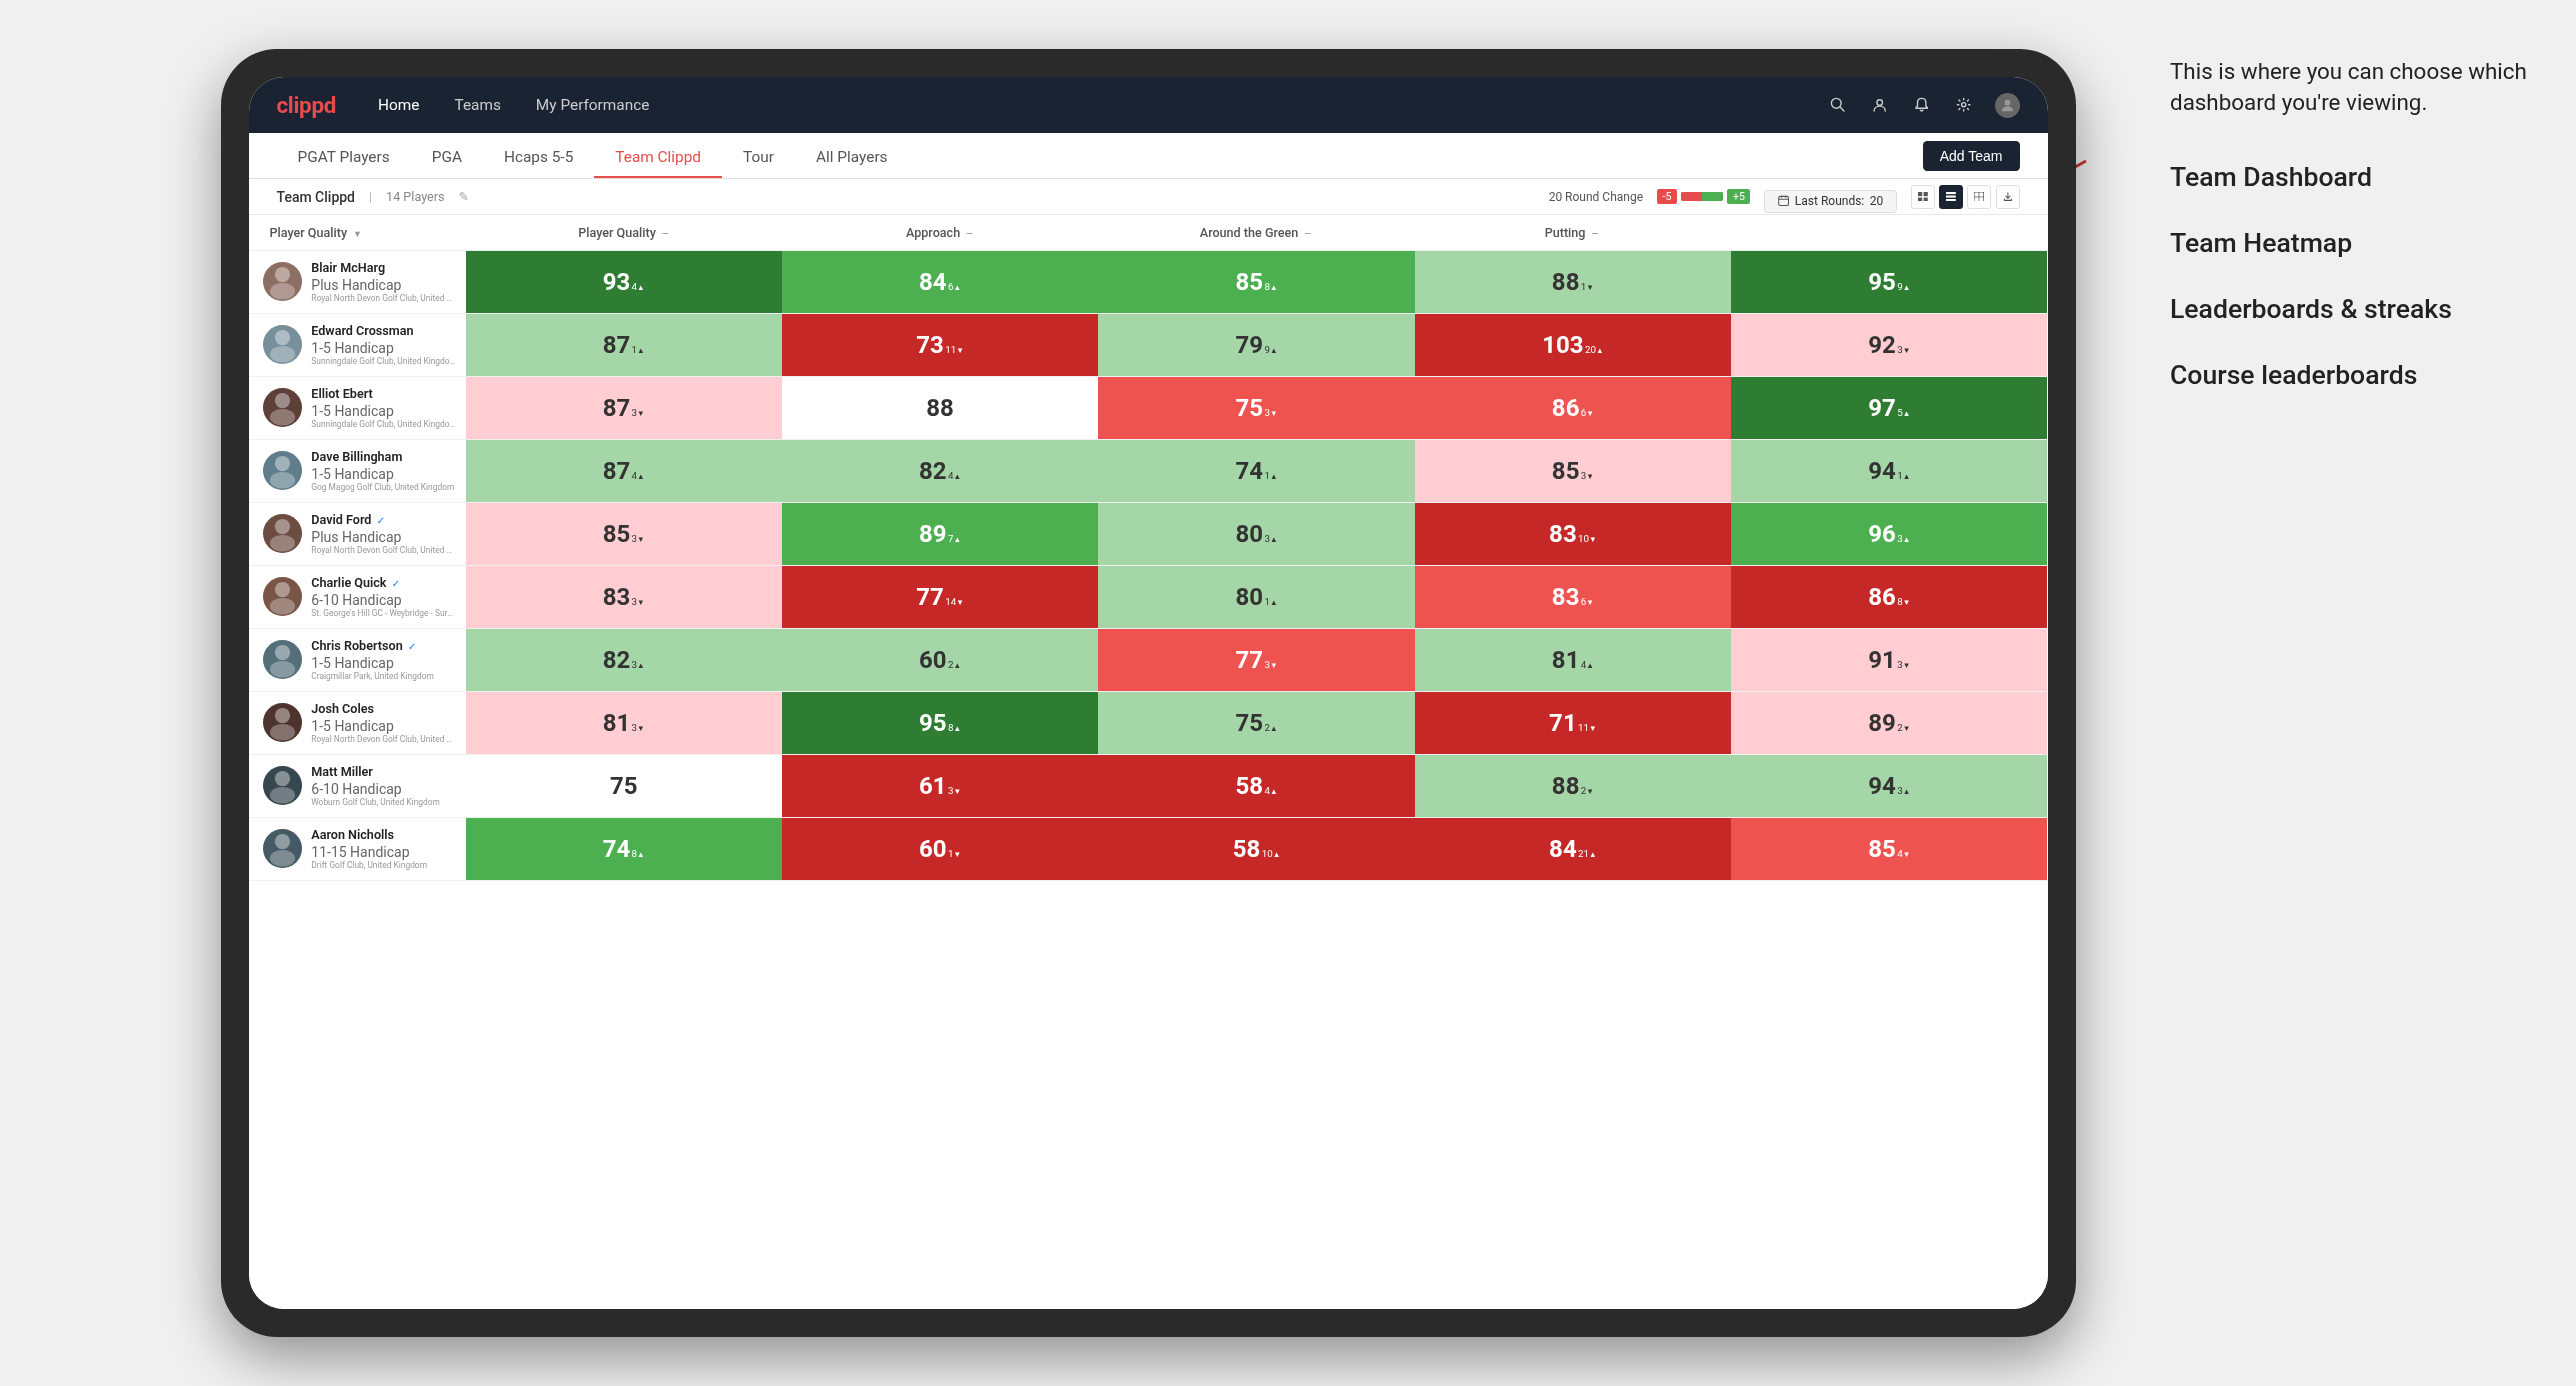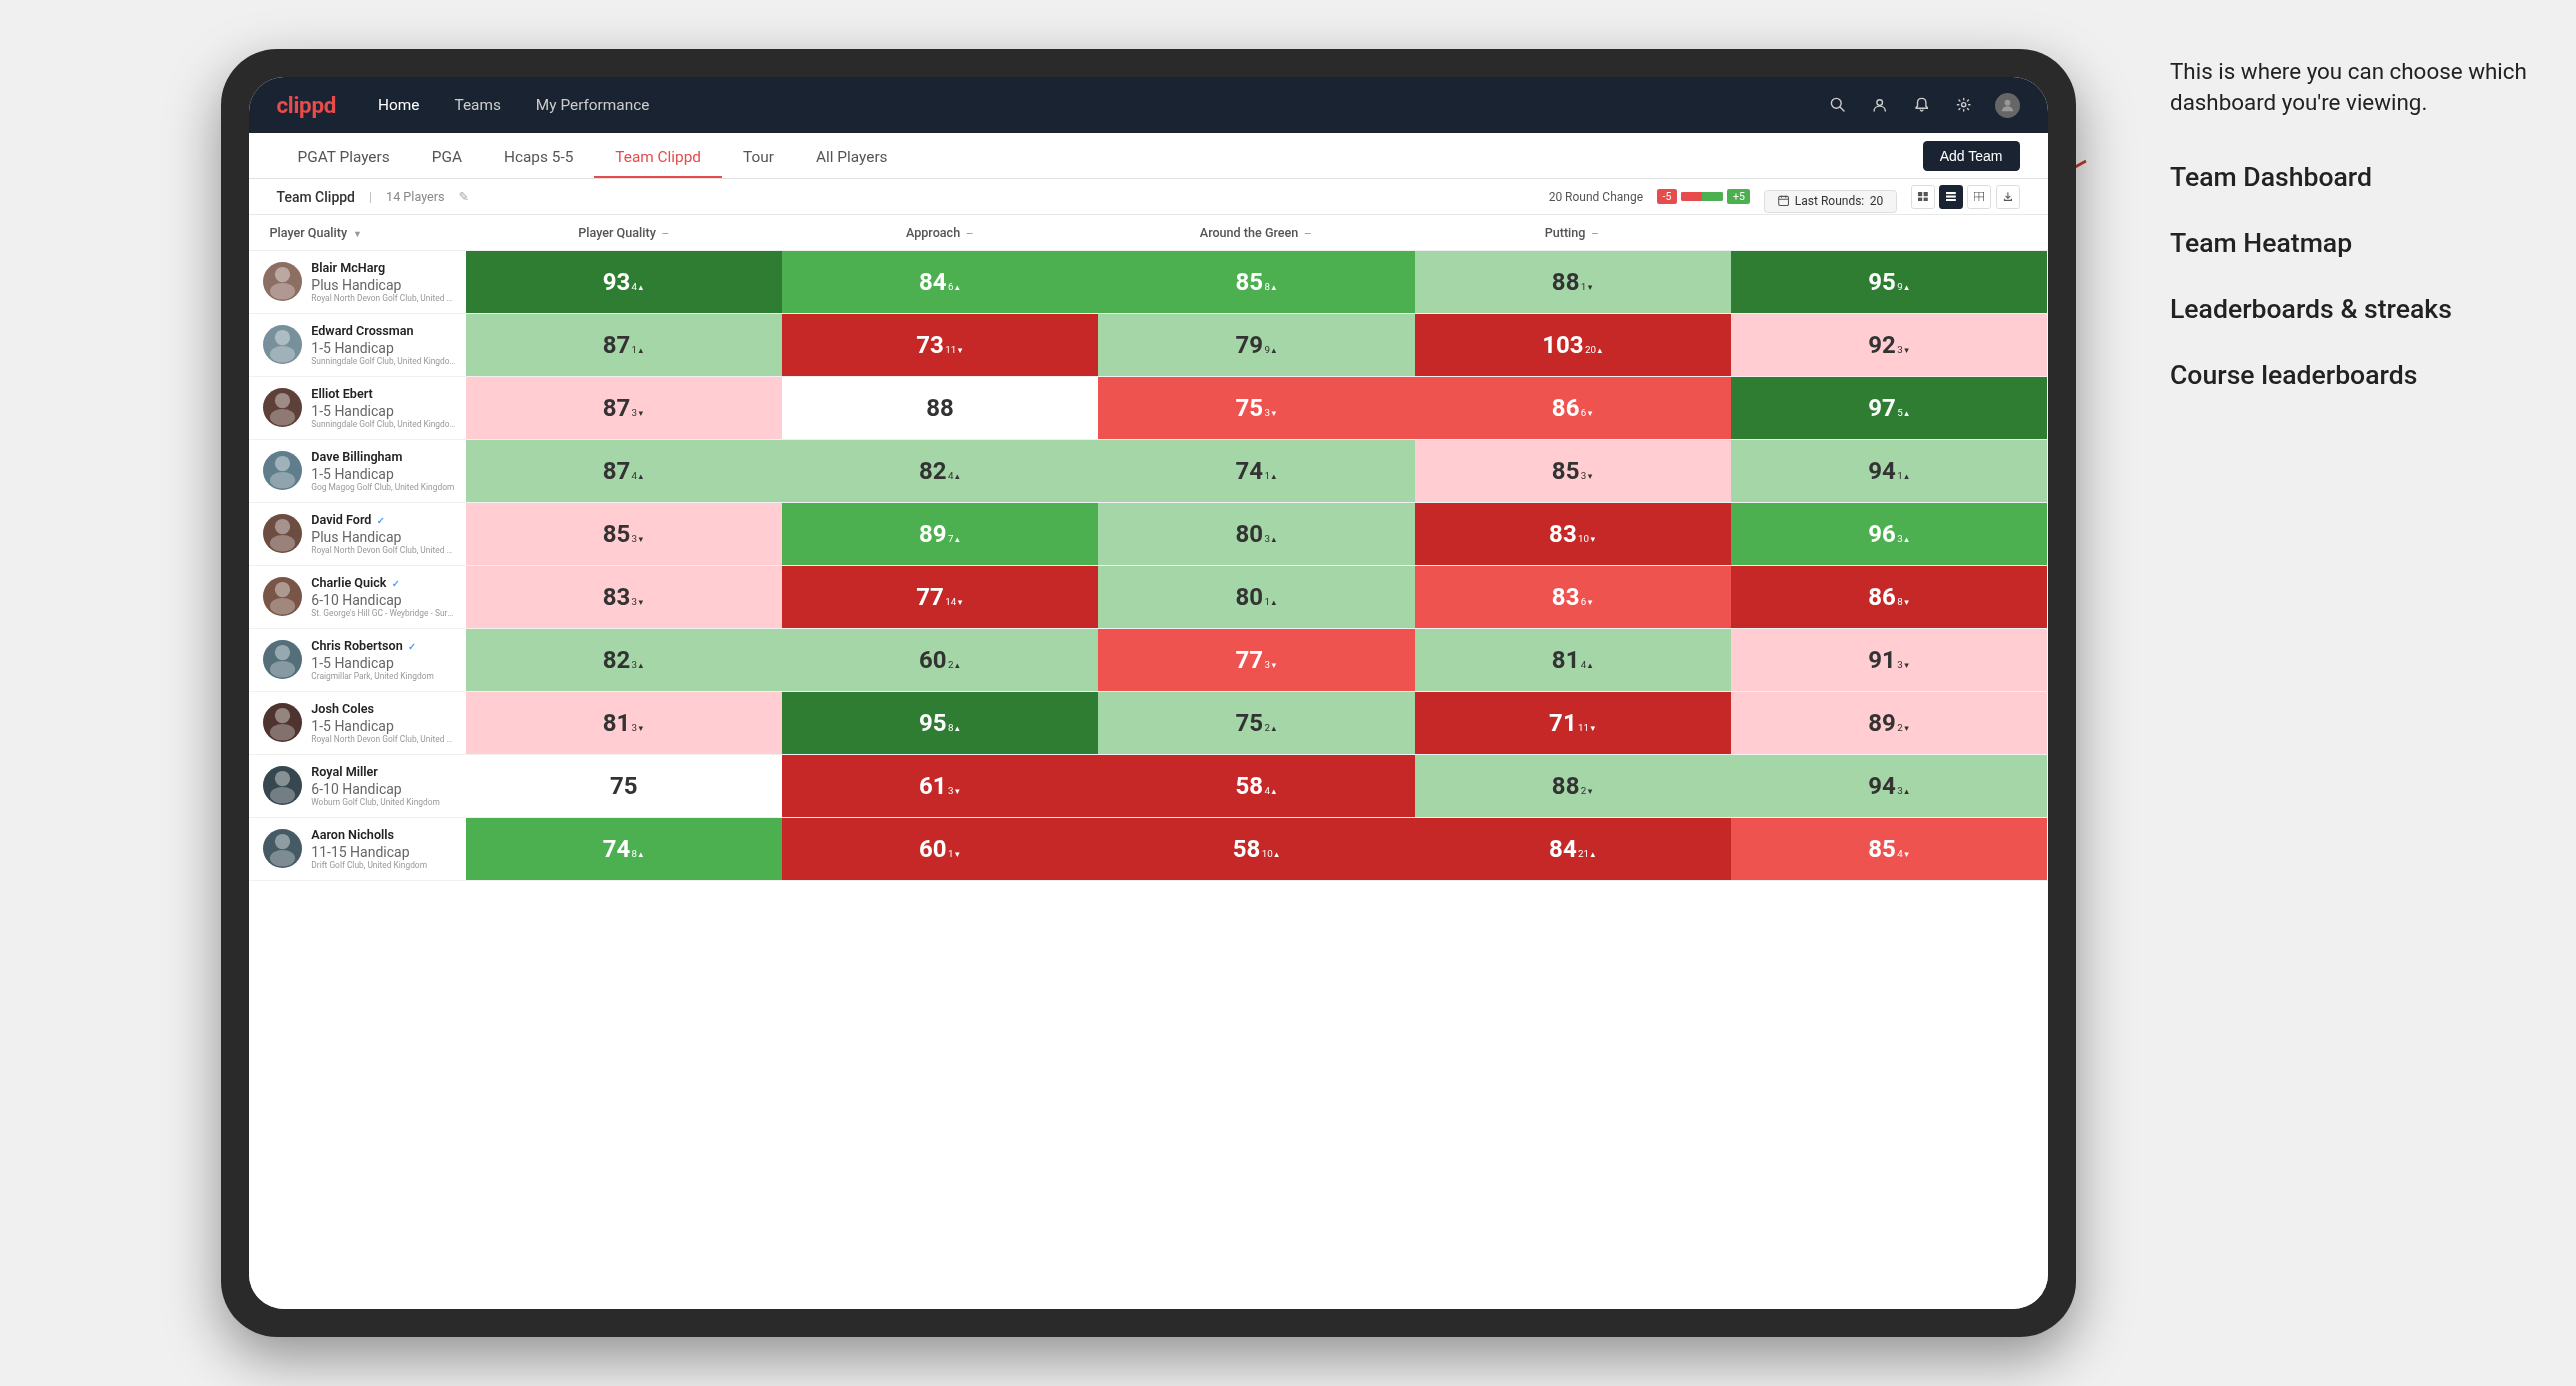--- a/index.html
+++ b/index.html
@@ -865,21 +865,21 @@
           </div>
           <div class="player-row">
             <div class="player-info">
               <div class="player-avatar" style="background: rgb(55, 71, 79);">
                 <svg viewBox="0 0 56 56" fill="none">
                   <circle cx="28" cy="18" r="11" fill="rgba(255,255,255,0.4)"></circle>
                   <ellipse cx="28" cy="42" rx="18" ry="12" fill="rgba(255,255,255,0.3)"></ellipse>
                 </svg>
               </div>
               <div class="player-details">
-                <div class="player-name">Royal Miller</div>
+                <div class="player-name">Matt Miller</div>
                 <div class="player-handicap">6-10 Handicap</div>
                 <div class="player-club">Woburn Golf Club, United Kingdom</div>
               </div>
             </div>
             <div class="score-cell bg-white">
               <div class="score-inner">
                 <span class="score-num">75</span>
               </div>
             </div>
             <div class="score-cell bg-red-dark">

